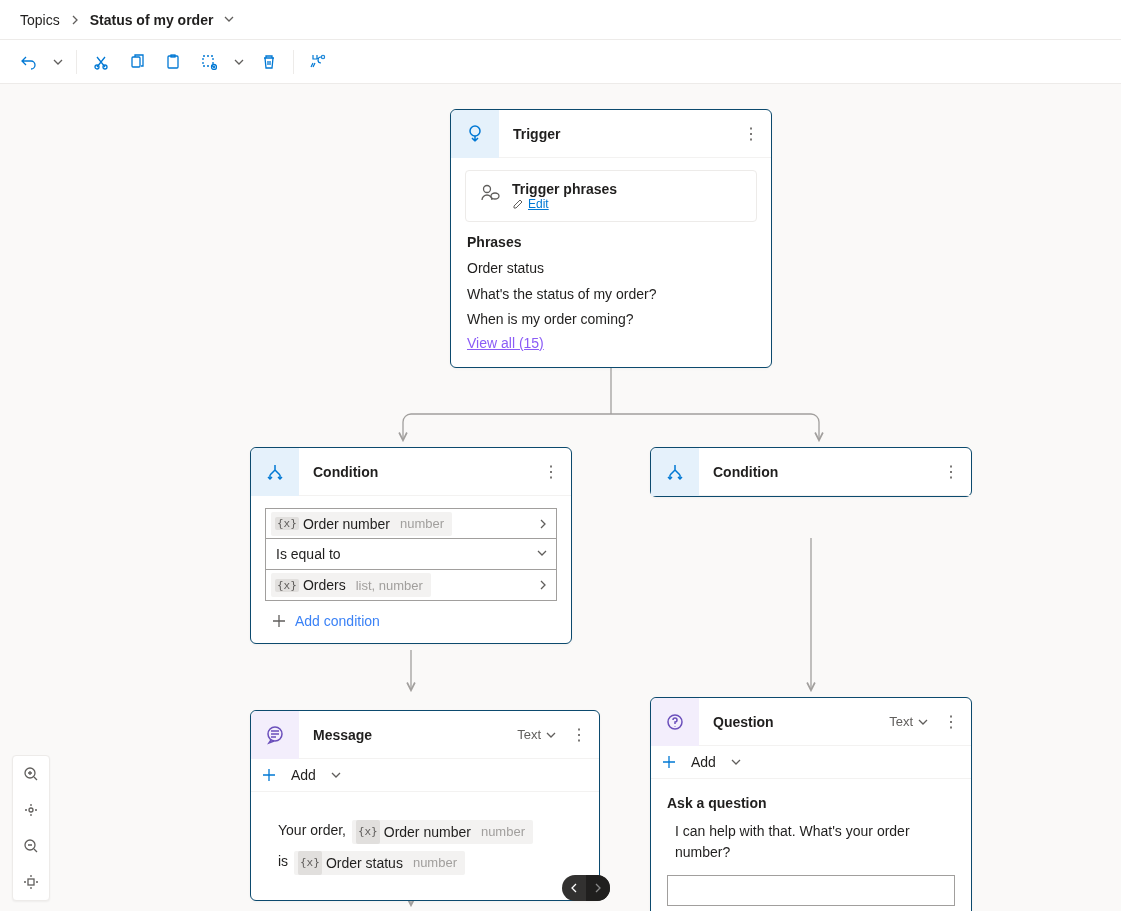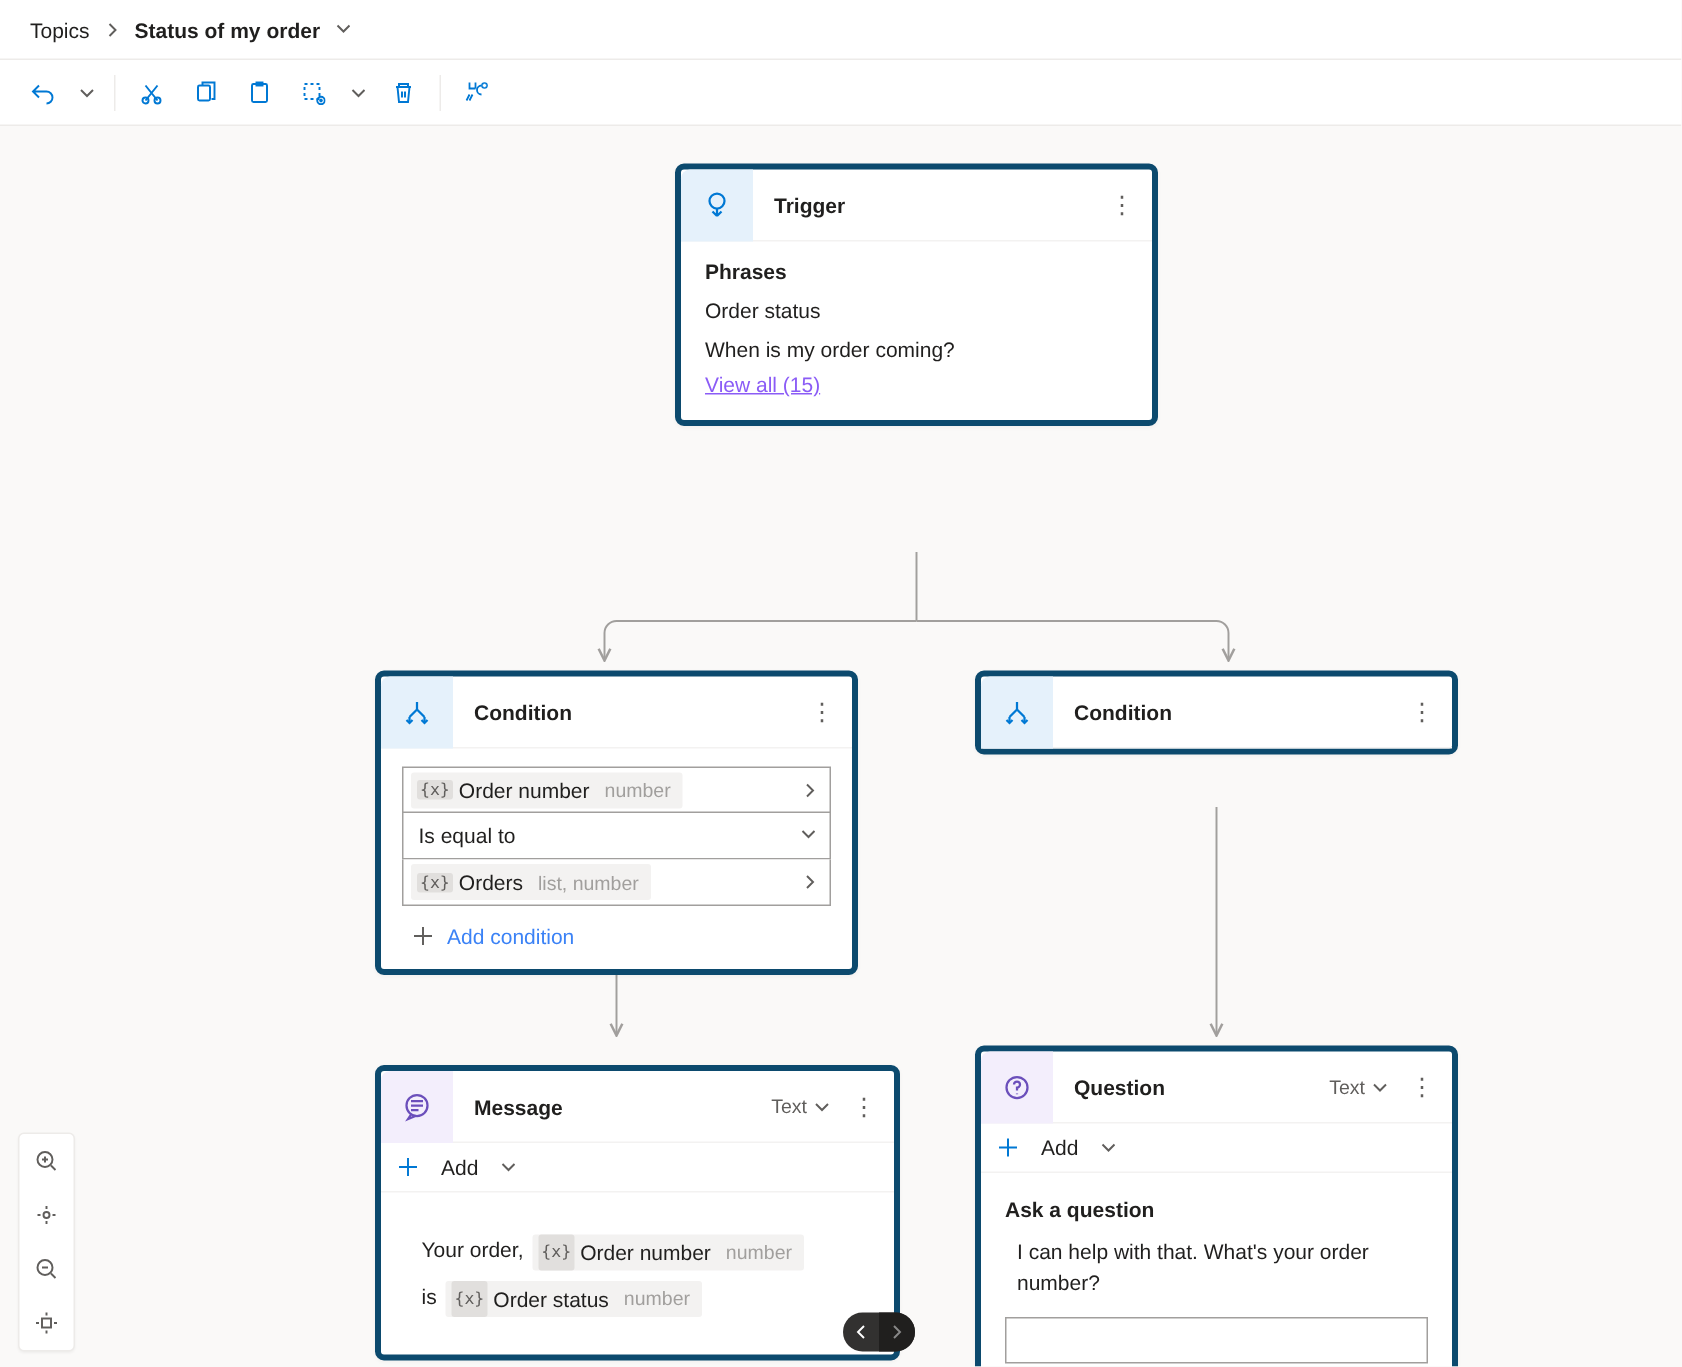--- a/index.html
+++ b/index.html
@@ -70,21 +70,21 @@
   .zoom-controls button {
     width: 36px; height: 36px;
     border: none;
     background: transparent;
     display: flex; align-items: center; justify-content: center;
     color: #605e5c;
   }
   .card {
     position: absolute;
     background: #fff;
-    border: 4px solid #0c4a6e;
+    border: 1px solid #0c4a6e;
     border-radius: 6px;
     box-shadow: 0 1px 3px rgba(0,0,0,0.04);
   }
   .card-header {
     display: flex;
     align-items: center;
     height: 48px;
     border-bottom: 1px solid #f3f2f1;
   }
   .card-header .iconbox {
@@ -308,23 +308,42 @@
     <div class="card-header">
       <div class="iconbox blue">
         <svg width="20" height="20" viewBox="0 0 20 20">
             <circle cx="10" cy="7" r="5" stroke="#0078d4" stroke-width="1.5" fill="none"></circle>
             <path d="M10 12 L10 17 M10 17 L7 14 M10 17 L13 14" stroke="#0078d4" stroke-width="1.5" fill="none"></path>
           </svg>
       </div>
       <div class="title">Trigger</div>
       <div class="menu">⋮</div>
     </div>
+    <div class="trigger-box">
+      <div class="tp-icon">
+        <svg width="22" height="22" viewBox="0 0 22 22">
+            <circle cx="8" cy="7" r="3.5" stroke="#605e5c" stroke-width="1.3" fill="none"></circle>
+            <path d="M3 18 A5 5 0 0 1 13 18" stroke="#605e5c" stroke-width="1.3" fill="none"></path>
+            <ellipse cx="16" cy="14" rx="4" ry="3" stroke="#605e5c" stroke-width="1.3" fill="#fff"></ellipse>
+          </svg>
+      </div>
+      <div>
+        <div class="tp-title">Trigger phrases</div>
+        <a class="tp-edit">
+          <svg class="pencil" viewBox="0 0 12 12">
+              <path d="M2 10 L2 8 L8 2 L10 4 L4 10 Z" stroke="#605e5c" stroke-width="1" fill="none"></path>
+            </svg>
+          <span>Edit</span>
+        </a>
+      </div>
+    </div>
     <div class="phrases-block">
       <div class="hdr">Phrases</div>
       <div class="ph">Order status</div>
+      <div class="ph">What's the status of my order?</div>
       <div class="ph">When is my order coming?</div>
       <a class="view-all">View all (15)</a>
     </div>
   </div>
 
   <div class="card" style="left:250px; top:363px; width:322px;">
     <div class="card-header">
       <div class="iconbox blue">
         <svg width="20" height="20" viewBox="0 0 20 20">
             <path d="M10 3 L10 8 M10 8 L5 13 M10 8 L15 13 M5 13 L5 17 M15 13 L15 17" stroke="#0078d4" stroke-width="1.5" fill="none"></path>

